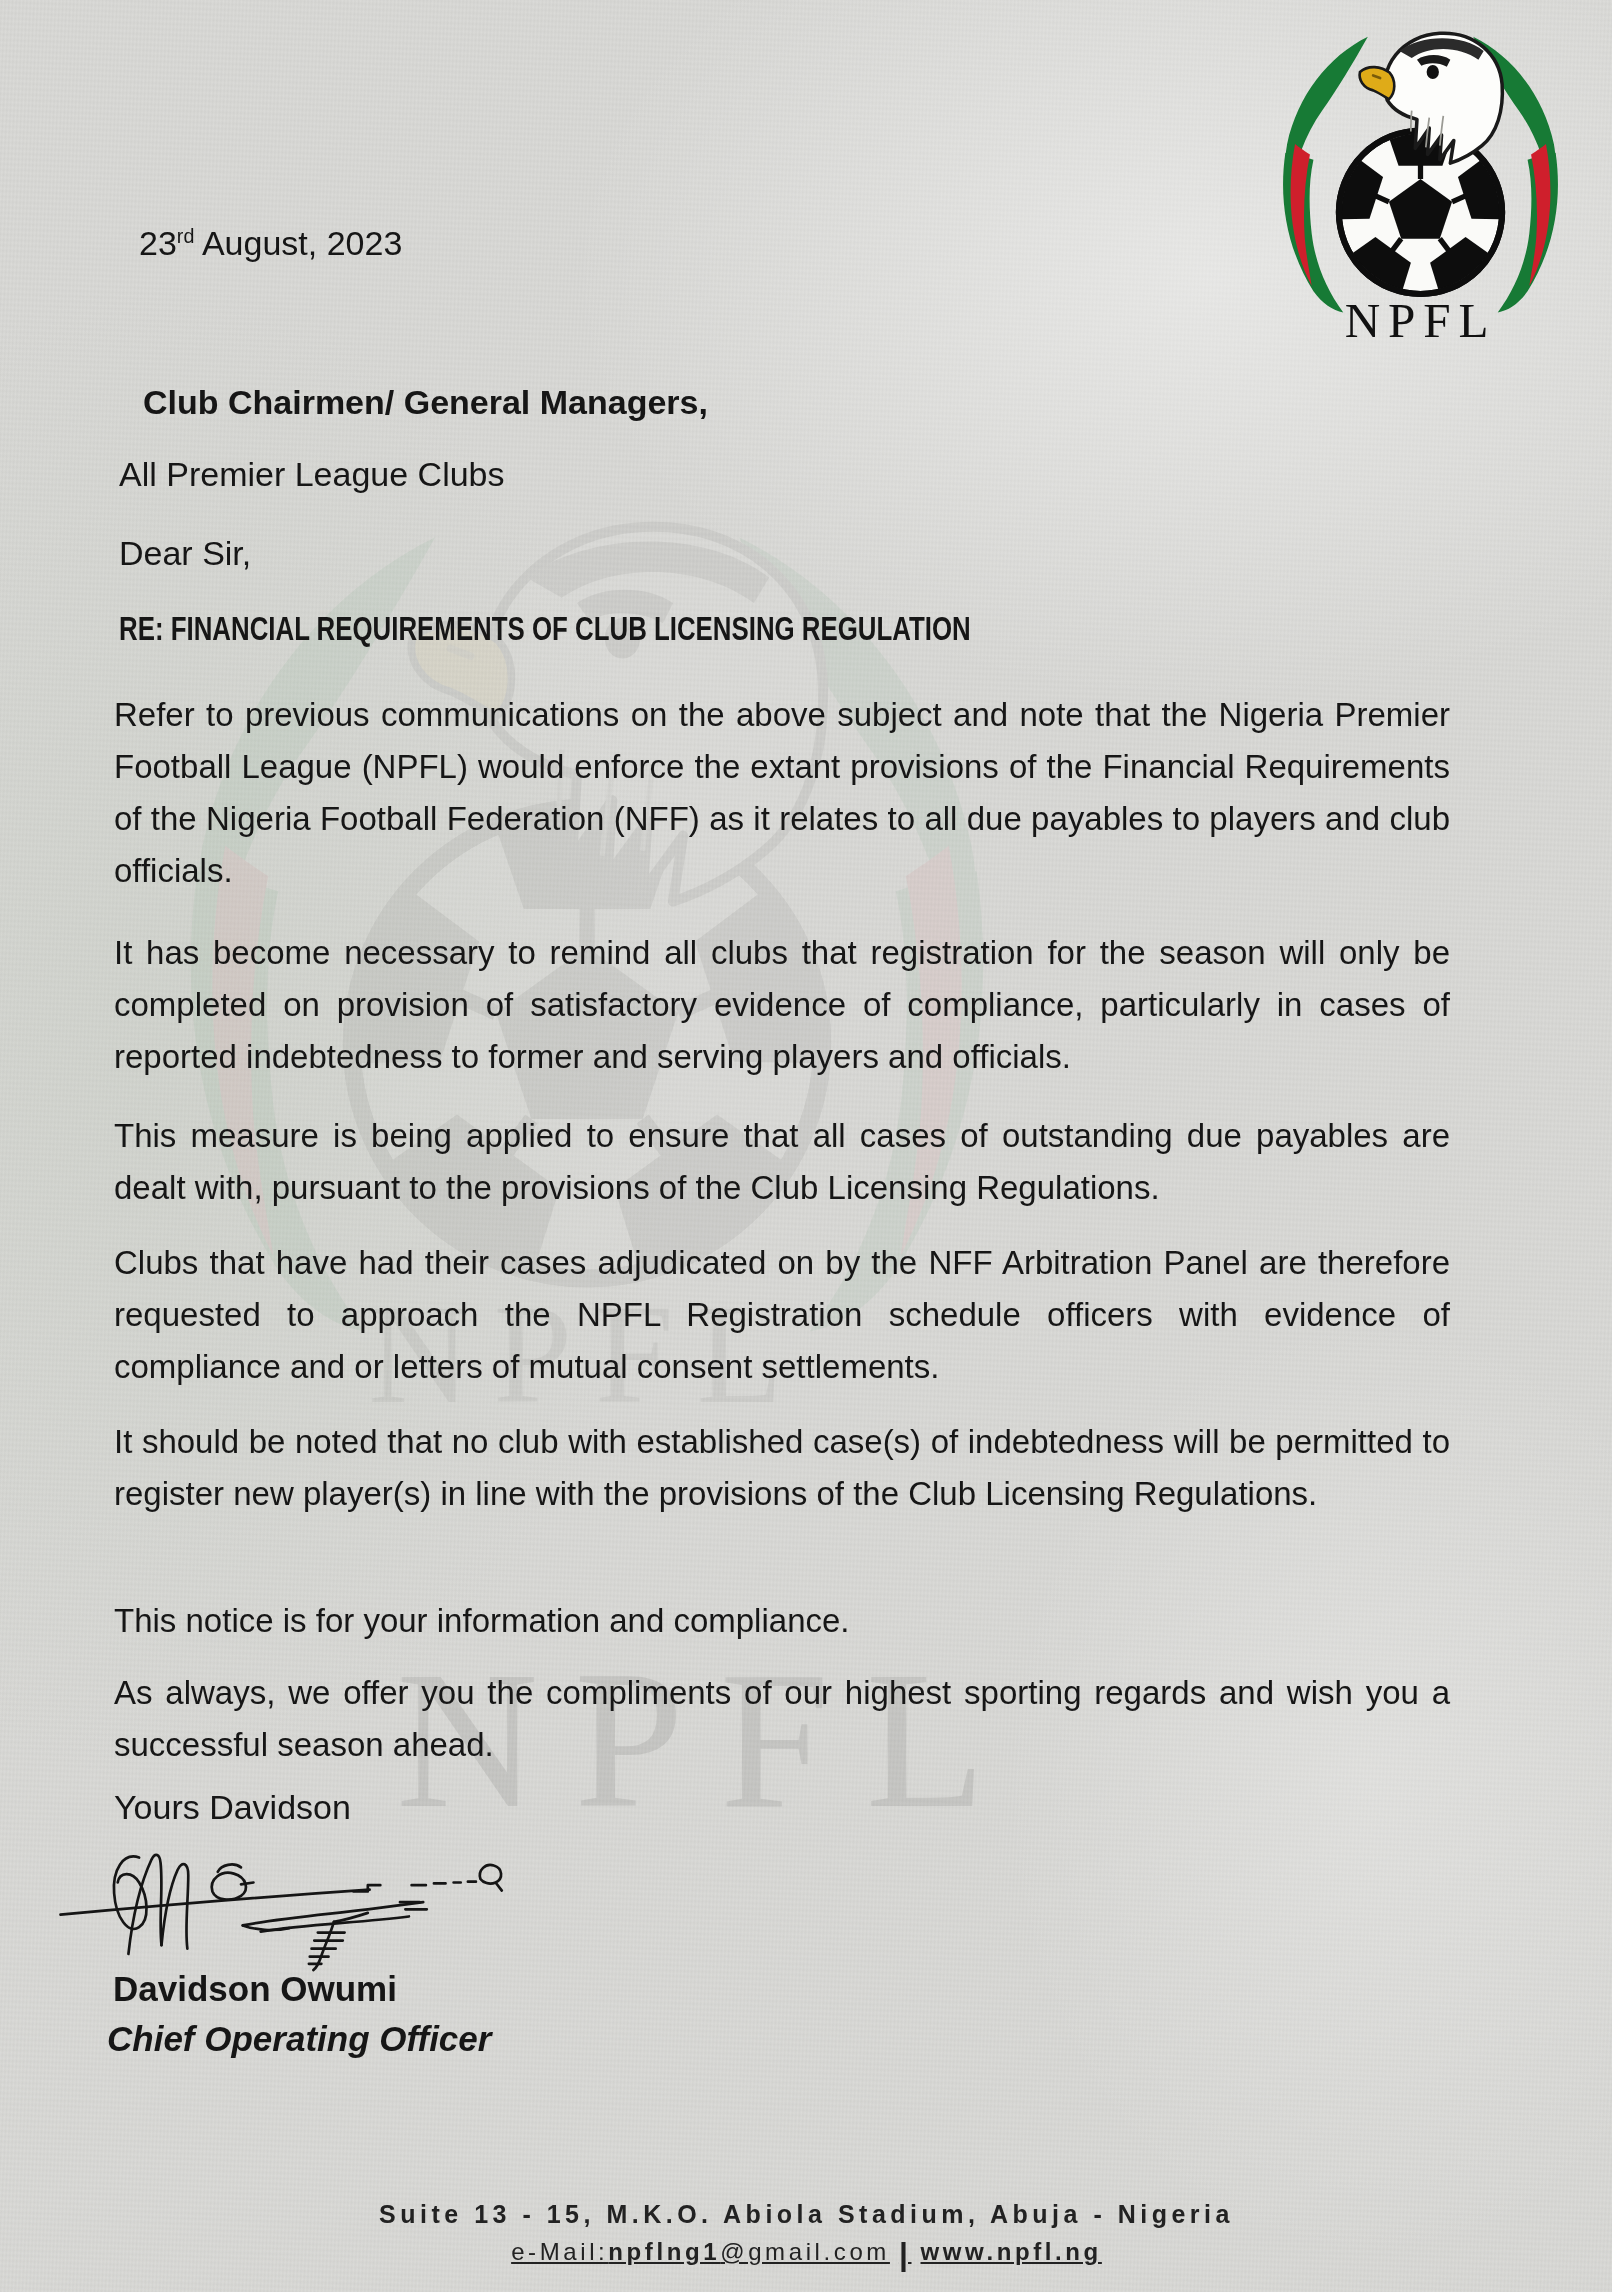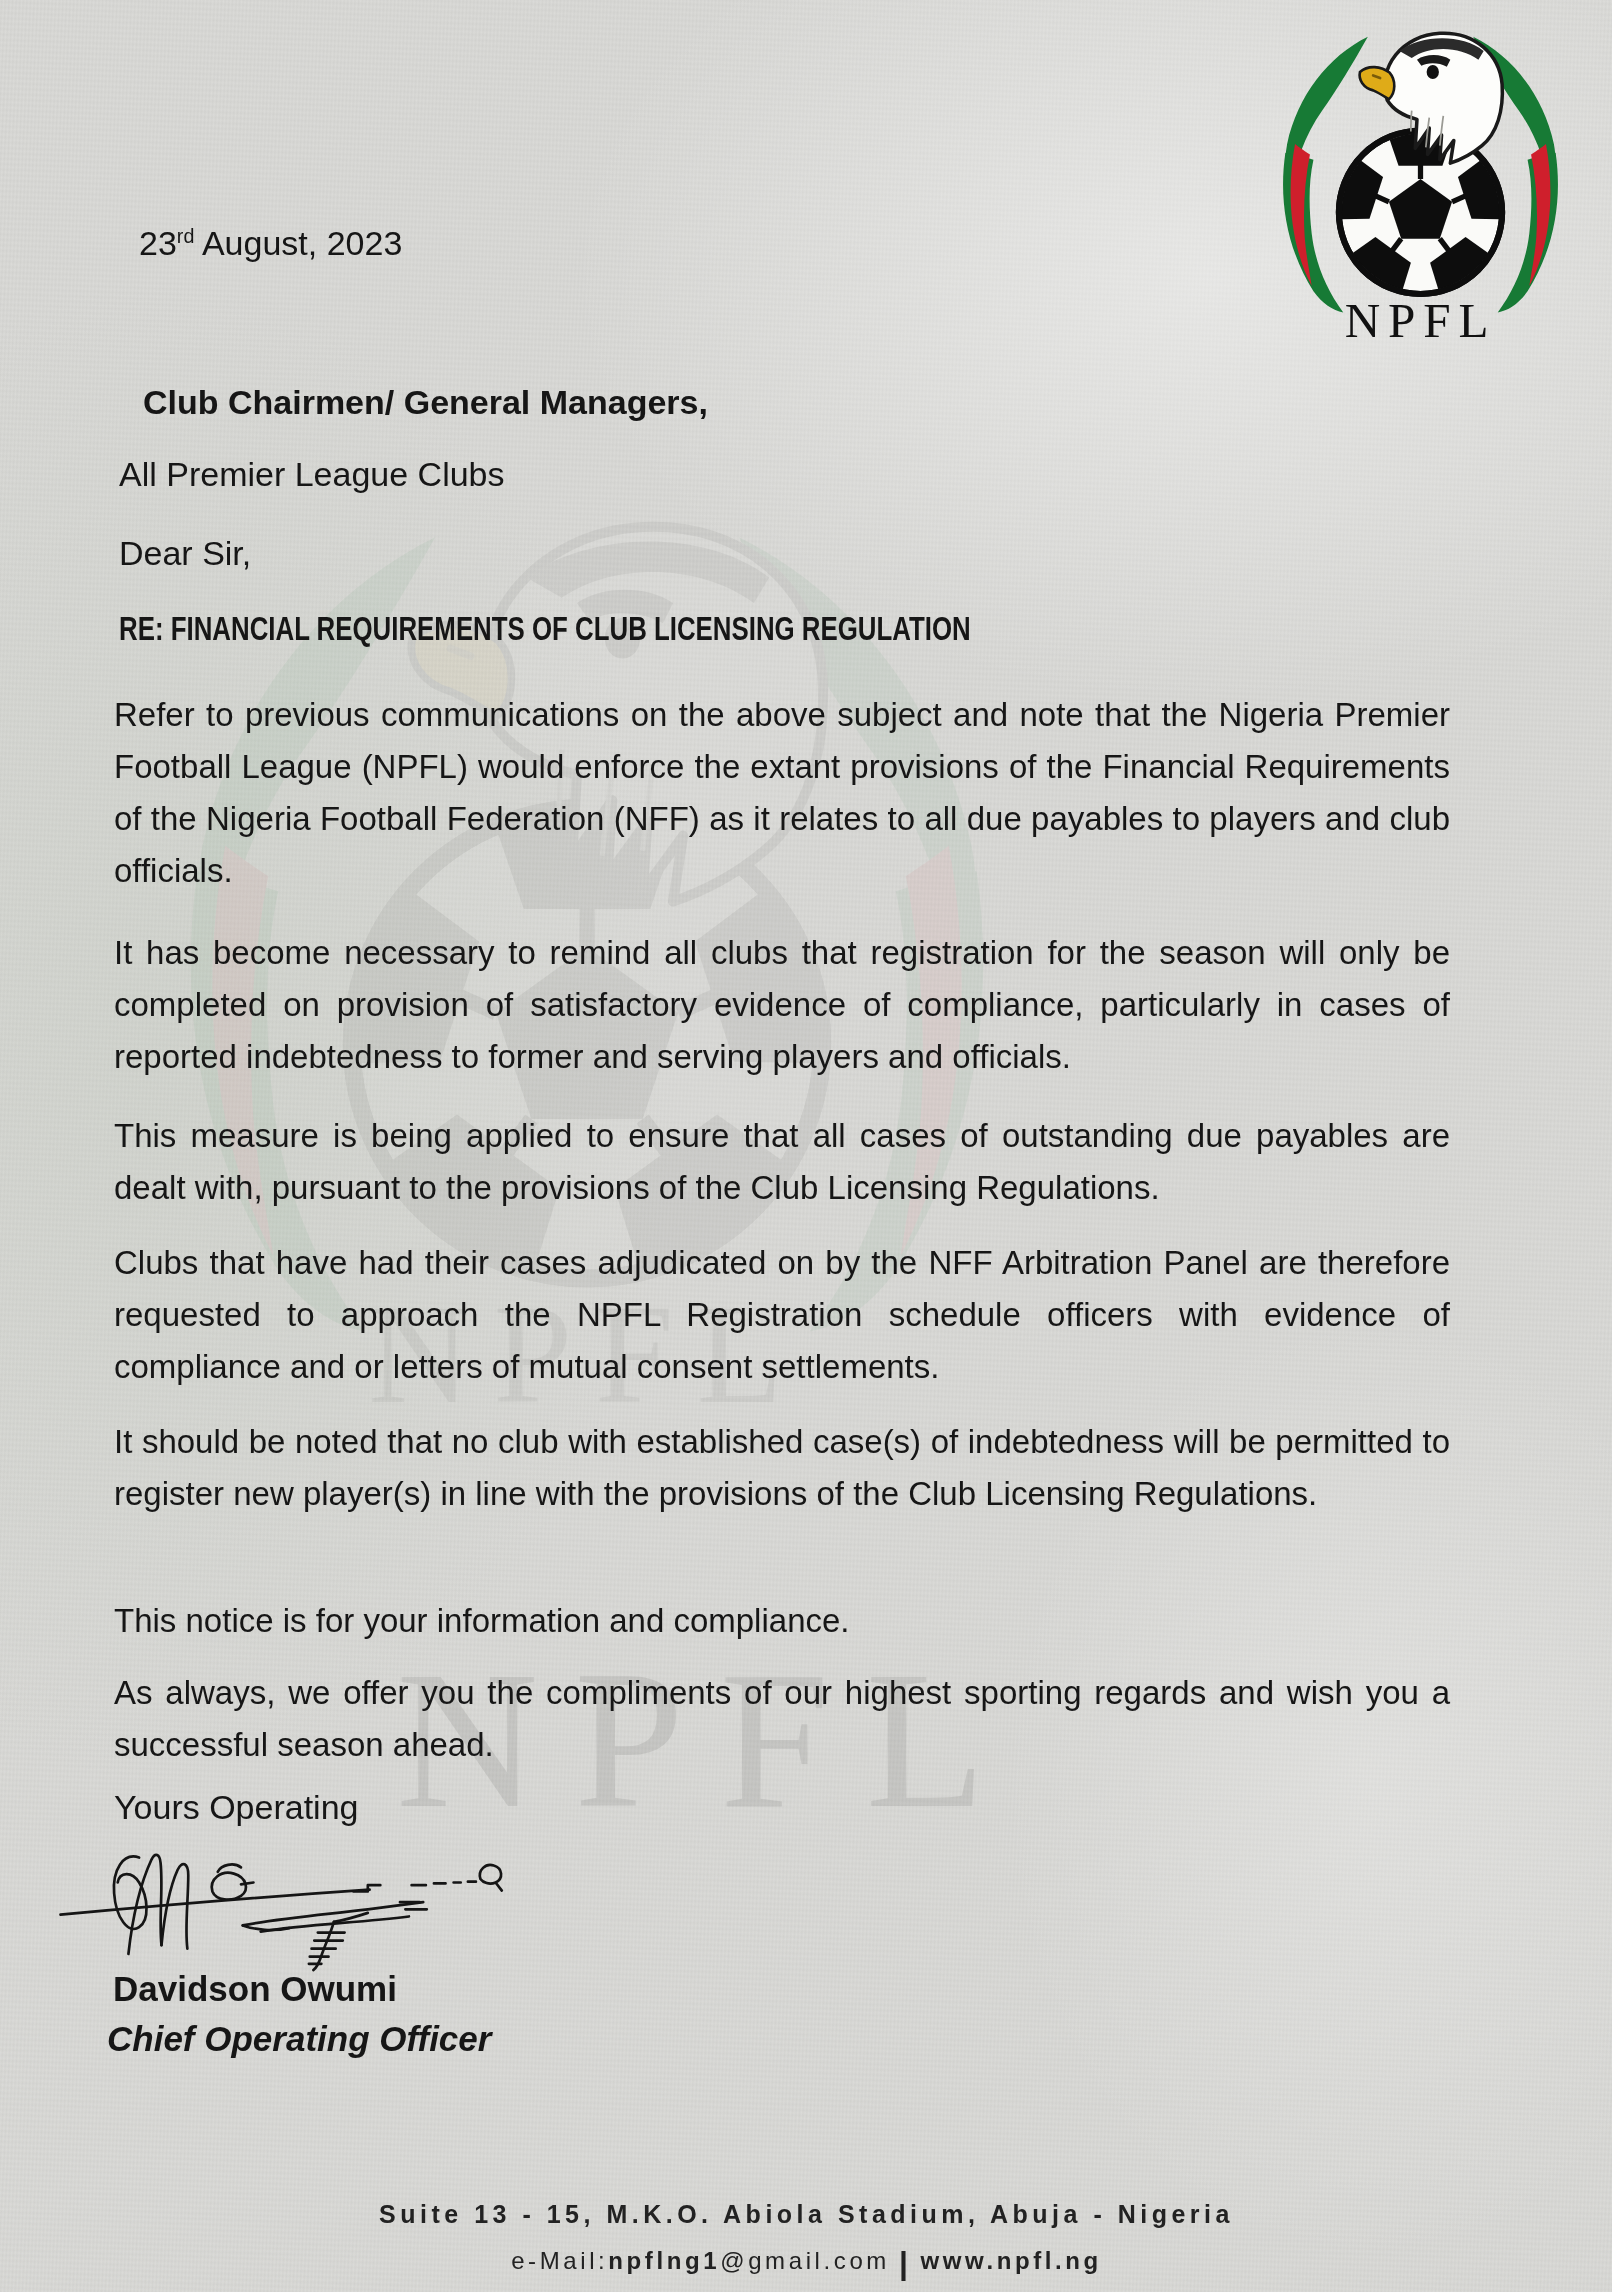--- a/index.html
+++ b/index.html
@@ -43,21 +43,21 @@
   }
   .p1{top:681px;} .p2{top:919px;} .p3{top:1102px;} .p4{top:1229px;}
   .p5{top:1408px;} .p6{top:1587px;} .p7{top:1659px;}
   .closing{left:114px;top:1788px;font-size:34px;}
   .signature{left:49px;top:1845px;width:484px;height:134px;}
   .signature svg{width:100%;height:100%;}
   .sig-name{left:113px;top:1969px;font-size:35px;font-weight:bold;}
   .sig-title{left:107px;top:2019px;font-size:35px;font-weight:bold;font-style:italic;}
   .footer{left:0;right:0;top:2200px;text-align:center;color:#222;}
   .footer-address{font-size:25px;font-weight:bold;letter-spacing:4.5px;}
-  .footer-contact{font-size:24px;letter-spacing:3.6px;margin-top:16px;}
+  .footer-contact{font-size:24px;letter-spacing:3.6px;margin-top:7px;text-decoration:underline;}
   .footer-contact .bold{font-weight:bold;}
   .footer-contact .sep{font-weight:bold;font-size:32px;vertical-align:-5.4px;padding:0 9px;}
   .defs-holder{position:absolute;width:0;height:0;overflow:hidden;}
 </style>
 </head>
 <body>
 
 <div class="page">
 
   <svg class="defs-holder" aria-hidden="true">
@@ -145,21 +145,21 @@
   <div class="abs subject">RE: FINANCIAL REQUIREMENTS OF CLUB LICENSING REGULATION</div>
 
   <p class="abs para p1">Refer to previous communications on the above subject and note that the Nigeria Premier Football League (NPFL) would enforce the extant provisions of the Financial Requirements of the Nigeria Football Federation (NFF) as it relates to all due payables to players and club officials.</p>
   <p class="abs para p2">It has become necessary to remind all clubs that registration for the season will only be completed on provision of satisfactory evidence of compliance, particularly in cases of reported indebtedness to former and serving players and officials.</p>
   <p class="abs para p3">This measure is being applied to ensure that all cases of outstanding due payables are dealt with, pursuant to the provisions of the Club Licensing Regulations.</p>
   <p class="abs para p4">Clubs that have had their cases adjudicated on by the NFF Arbitration Panel are therefore requested to approach the NPFL Registration schedule officers with evidence of compliance and or letters of mutual consent settlements.</p>
   <p class="abs para p5">It should be noted that no club with established case(s) of indebtedness will be permitted to register new player(s) in line with the provisions of the Club Licensing Regulations.</p>
   <p class="abs para p6">This notice is for your information and compliance.</p>
   <p class="abs para p7">As always, we offer you the compliments of our highest sporting regards and wish you a successful season ahead.</p>
 
-  <div class="abs closing">Yours Operating</div>
+  <div class="abs closing">Yours Davidson</div>
 
   <div class="abs signature">
     <svg viewBox="0 0 540 150" fill="none" stroke="#151515" stroke-width="3" stroke-linecap="round" stroke-linejoin="round">
       <path d="M12,78 C120,68 240,58 358,50"></path>
       <path d="M340,52 h16 v-7 h14"></path>
       <path d="M405,45 h16 M430,43 h13 M452,42 h8 M468,41 h9"></path>
       <path d="M482,38 c-3,-10 6,-18 15,-15 c10,3 11,15 2,19 c-7,3 -14,0 -17,-4 m17,4 l7,9"></path>
       <path d="M100,14 c-18,-6 -30,14 -28,40 c2,28 16,46 28,38 c12,-8 10,-34 0,-50 c-8,-13 -22,-12 -24,0"></path>
       <path d="M88,122 c4,-36 12,-76 26,-106 c4,-8 9,-6 10,4 c3,28 -2,62 1,92"></path>
       <path d="M125,112 c3,-30 8,-62 18,-84 c5,-11 12,-8 12,6 c0,28 -4,58 -1,82"></path>

